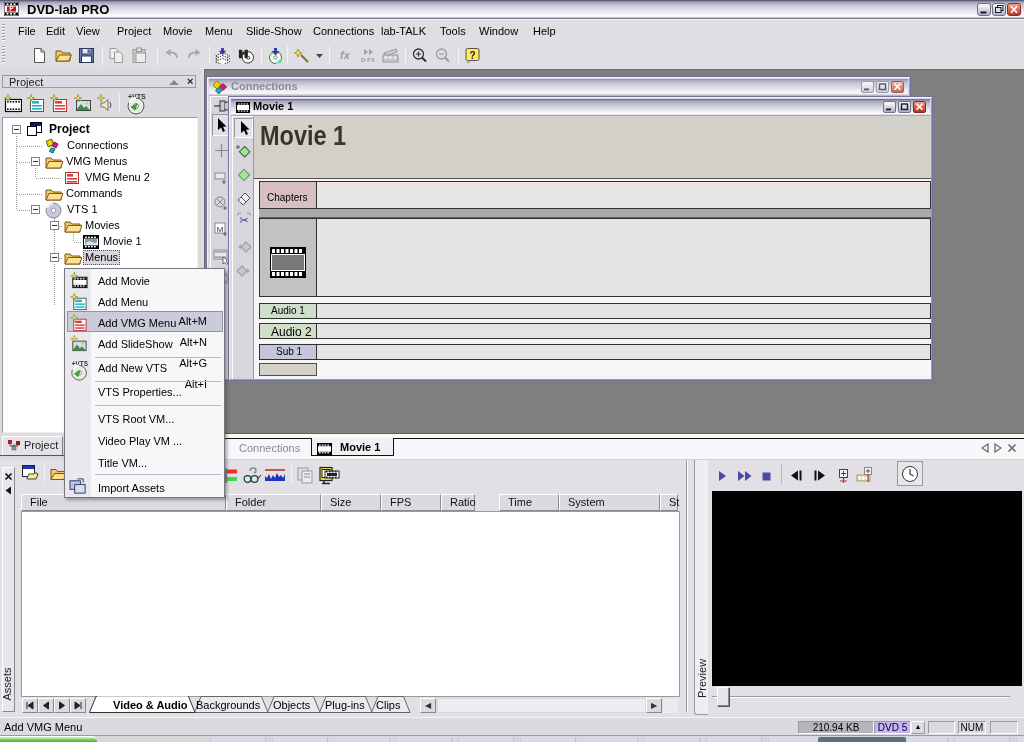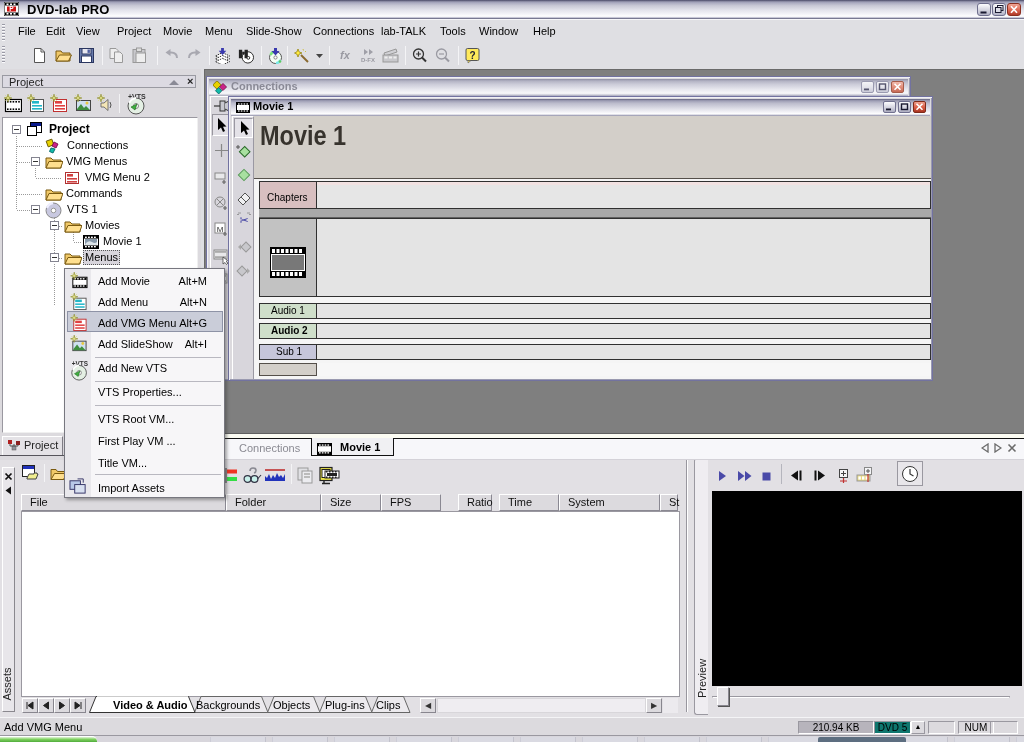--- a/index.html
+++ b/index.html
@@ -60,21 +60,21 @@
 
 #statusbar{position:absolute;left:0;top:717px;width:1024px;height:18px;background:#dcdade;border-top:1px solid #f4f4f6;}
 .sbox{position:absolute;top:3px;height:13px;border:1px solid #9a98a0;border-bottom-color:#fff;border-right-color:#fff;font-size:10px;text-align:center;}
 
 #taskbar{position:absolute;left:0;top:735px;width:1024px;height:7px;background:#d8d6dc;border-top:1px solid #9a98a0;}
 
 #ctxmenu{position:absolute;left:64px;top:268px;width:161px;height:230px;background:#f7f6f8;
  border:1px solid #77777f;box-shadow:2px 2px 3px rgba(60,60,60,.45);z-index:10;}
 #ctxmenu .icol{position:absolute;left:0;top:0;width:26px;height:100%;background:#e9e8ec;}
 .mi{position:absolute;left:33px;white-space:nowrap;color:#000;}
-.msc{position:absolute;right:17px;color:#000;}
+.msc{position:absolute;right:17px;color:#000;margin-top:40px;}
 .msep{position:absolute;left:30px;right:3px;height:1px;background:#b9b8c0;}
 .micon{position:absolute;left:4px;width:19px;height:18px;}
 </style>
 </head>
 <body>
 
 <div id="titlebar">
   <svg class="abs" style="left:4px;top:2px" width="15" height="14" viewBox="0 0 15 14">
     <rect x="0" y="0" width="15" height="14" fill="#fff" stroke="#000"></rect>
     <rect x="1" y="1" width="13" height="2.5" fill="#000"></rect>
@@ -615,21 +615,21 @@
       </svg>
     </div>
     <div class="abs" style="left:63px;top:102px;width:614px;height:79px;background:#e4e4e4;border:1px solid #303030;border-left:none;border-top-color:#fff;"></div>
     <div class="abs" style="left:63px;top:102px;width:614px;height:1px;background:#303030;"></div>
 
     <div class="abs" style="left:5px;top:187px;width:58px;height:16px;background:#cfdfca;border:1px solid #303030;"></div>
     <span class="abs" style="left:17px;top:189px;font-size:10px;">Audio 1</span>
     <div class="abs" style="left:63px;top:187px;width:614px;height:16px;background:#e4e4e4;border:1px solid #303030;border-left:none;"></div>
 
     <div class="abs" style="left:5px;top:207px;width:58px;height:16px;background:#cfdfca;border:1px solid #303030;"></div>
-    <span class="abs" style="left:17px;top:209px;font-size:10px;font-weight:bold;">Audio 2</span>
+    <span class="abs" style="left:17px;top:209px;font-size:12px;">Audio 2</span>
     <div class="abs" style="left:63px;top:207px;width:614px;height:16px;background:#e4e4e4;border:1px solid #303030;border-left:none;"></div>
 
     <div class="abs" style="left:5px;top:228px;width:58px;height:16px;background:#c6c6da;border:1px solid #303030;"></div>
     <span class="abs" style="left:22px;top:230px;font-size:10px;">Sub 1</span>
     <div class="abs" style="left:63px;top:228px;width:614px;height:16px;background:#e4e4e4;border:1px solid #303030;border-left:none;"></div>
 
     <div class="abs" style="left:5px;top:247px;width:58px;height:13px;background:#d3cfc9;border:1px solid #55504a;"></div>
     <div class="abs" style="left:63px;top:247px;width:614px;height:13px;background:#f7f7f7;"></div>
   </div>
 </div>
@@ -680,21 +680,21 @@
     </svg>
 </div>
 
 <div id="dock">
   <div id="assets-list"></div>
 
   <div class="hcol" style="left:21px;width:205px">File</div>
   <div class="hcol" style="left:226px;width:95px">Folder</div>
   <div class="hcol" style="left:321px;width:60px">Size</div>
   <div class="hcol" style="left:381px;width:60px">FPS</div>
-  <div class="hcol" style="left:458px;width:34px">Ratio</div>
+  <div class="hcol" style="left:441px;width:34px">Ratio</div>
   <div class="hcol" style="left:499px;width:60px">Time</div>
   <div class="hcol" style="left:559px;width:101px">System</div>
   <div class="hcol" style="left:660px;width:18px">St</div>
 
   <div class="abs" style="left:2px;top:11px;width:13px;height:245px;background:#e8e6ea;border:1px solid #fff;border-right-color:#8a888e;border-bottom-color:#8a888e;"></div>
   <svg class="abs" style="left:4px;top:16px" width="9" height="9" viewBox="0 0 9 9">
       <path d="M1.5 1.5 L7.5 7.5 M7.5 1.5 L1.5 7.5" stroke="#111" stroke-width="1.7"></path>
     </svg>
   <svg class="abs" style="left:4px;top:30px" width="9" height="9" viewBox="0 0 9 9">
       <polygon points="7,0.5 1.5,4.5 7,8.5" fill="#111"></polygon>
@@ -833,24 +833,24 @@
 
   <div class="abs" style="left:712px;top:35px;width:310px;height:195px;background:#000;"></div>
 
   <div class="abs" style="left:712px;top:240px;width:298px;height:2px;border:1px solid #9a98a0;border-bottom-color:#fff;background:#c8c6ca;"></div>
   <div class="abs" style="left:717px;top:231px;width:12px;height:19px;background:#e6e4e8;border:1px solid #fff;border-right-color:#88868e;border-bottom-color:#88868e;box-shadow:1px 1px 0 #555;"></div>
 </div>
 
 <div id="statusbar">
   <span class="abs" style="left:4px;top:3px">Add VMG Menu</span>
   <div class="sbox" style="left:798px;width:76px;background:#b7b4bc;line-height:11px;">210.94 KB</div>
-  <div class="sbox" style="left:874px;width:37px;background:#0f766e;line-height:11px;">DVD 5</div>
+  <div class="sbox" style="left:874px;width:37px;background:#c4b5fd;line-height:11px;">DVD 5</div>
   <div class="sbox" style="left:911px;width:14px;background:#dcdade;border:1px solid #fff;border-right-color:#9a98a0;border-bottom-color:#9a98a0;line-height:10px;font-size:7px;">▲</div>
   <div class="sbox" style="left:928px;width:27px;"></div>
-  <div class="sbox" style="left:958px;width:36px;line-height:11px;">NUM</div>
+  <div class="sbox" style="left:958px;width:28px;line-height:11px;">NUM</div>
   <div class="sbox" style="left:990px;width:28px;"></div>
 </div>
 
 <div id="taskbar">
   <div class="abs" style="left:0;top:0;width:97px;height:7px;background:linear-gradient(to bottom,#e2f5d8,#7ed05e 40%,#3f9e2f);border-top:1px solid #fff;border-radius:0 5px 0 0;"></div>
   <div class="abs" style="left:210px;top:1px;width:814px;height:6px;background:repeating-linear-gradient(to right,#ccccd6 0 1px,#dadae2 1px 55px,#c2c2cc 55px 56px,transparent 56px 62px);"></div>
   <div class="abs" style="left:818px;top:1px;width:88px;height:6px;background:#5d6e80;border-radius:2px 2px 0 0;"></div>
 </div>
 
 <div id="ctxmenu">
@@ -931,17 +931,17 @@
   <span class="mi" style="top:48px">Add VMG Menu</span>
     <span class="msc" style="top:48px">Alt+G</span>
   <span class="mi" style="top:69px">Add SlideShow</span>
     <span class="msc" style="top:69px">Alt+I</span>
   <div class="msep" style="top:88px"></div>
   <span class="mi" style="top:93px">Add New VTS</span>
   <div class="msep" style="top:112px"></div>
   <span class="mi" style="top:117px">VTS Properties...</span>
   <div class="msep" style="top:136px"></div>
   <span class="mi" style="top:144px">VTS Root VM...</span>
-  <span class="mi" style="top:166px">First Play VM ...</span>
+  <span class="mi" style="top:166px">Video Play VM ...</span>
   <span class="mi" style="top:188px">Title VM...</span>
   <div class="msep" style="top:205px"></div>
   <span class="mi" style="top:213px">Import Assets</span>
 </div>
 
 </body></html>

